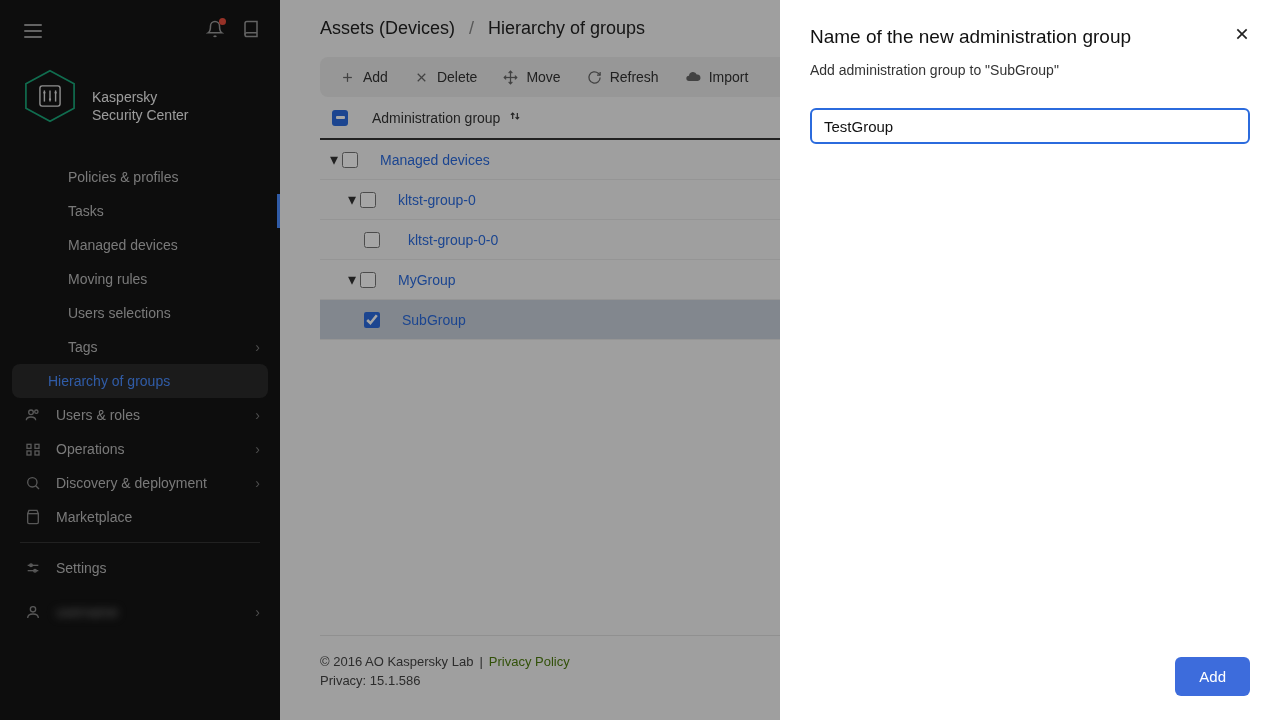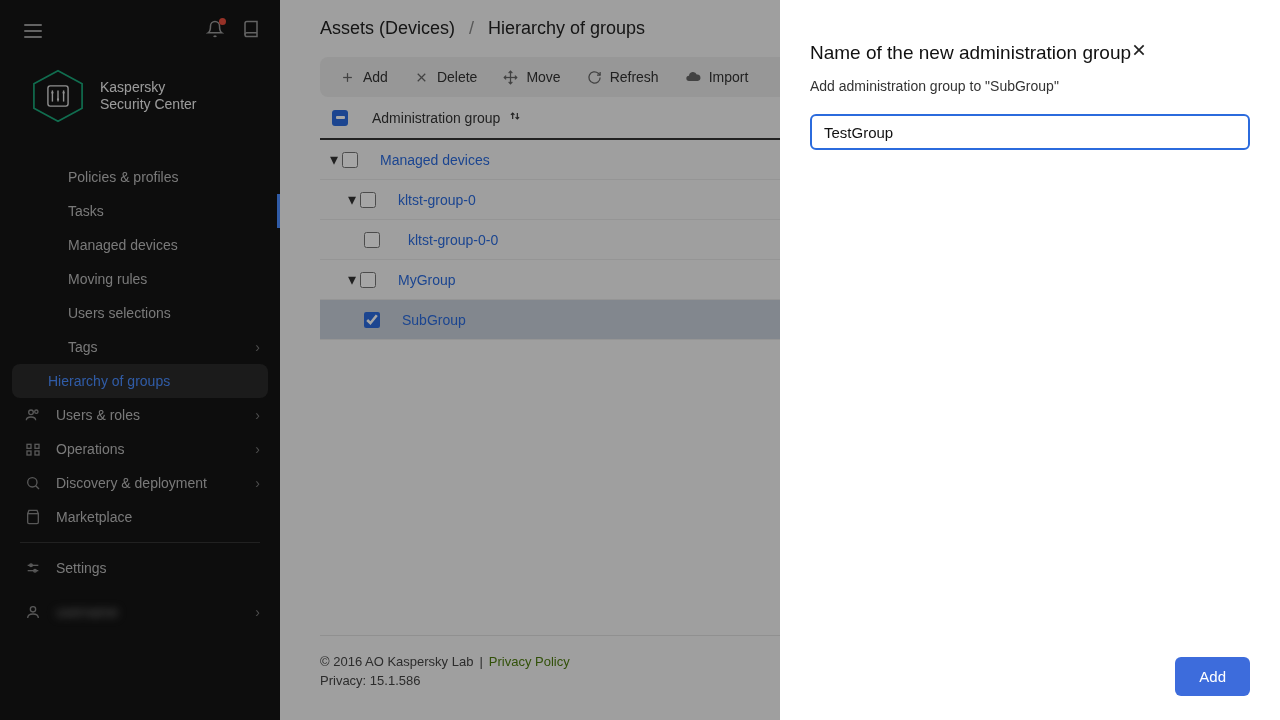--- a/index.html
+++ b/index.html
@@ -7,21 +7,21 @@
 
 
 .sidebar { width: 280px; background: #141414; color: #ccc; display: flex; flex-direction: column; height: 720px; }
 .sidebar-top { display: flex; align-items: center; justify-content: space-between; padding: 20px 20px 12px 24px; }
 .hamburger { display: flex; flex-direction: column; gap: 4px; cursor: pointer; }
 .hamburger span { width: 18px; height: 2px; background: #999; border-radius: 1px; }
 .top-icons { display: flex; gap: 18px; align-items: center; }
 .icon-btn { color: #999; cursor: pointer; position: relative; }
 .notif-dot { position: absolute; top: -2px; right: -2px; width: 7px; height: 7px; background: #e74c3c; border-radius: 50%; }
 
-.logo-block { display: flex; align-items: center; gap: 14px; padding: 14px 30px 24px; }
+.logo-block { display: flex; align-items: flex-end; gap: 14px; padding: 14px 22px 24px; }
 .logo-hex { width: 56px; height: 56px; position: relative; }
 .logo-hex svg { width: 56px; height: 56px; }
 .logo-text { color: #eee; font-size: 14px; line-height: 1.25; font-weight: 500; }
 
 .nav { flex: 1; overflow-y: auto; padding-top: 12px; }
 .nav-item { display: flex; align-items: center; gap: 14px; padding: 9px 20px 9px 24px; color: #bbb; font-size: 14px; cursor: pointer; position: relative; }
 .nav-item.sub { padding-left: 68px; }
 .nav-item.active { background: #2a2a2a; color: #4a8dff; border-radius: 8px; margin: 0 12px; padding-left: 36px; }
 .nav-icon { width: 18px; display: flex; justify-content: center; color: #888; }
 .nav-chevron { margin-left: auto; color: #777; }
@@ -55,25 +55,25 @@
 .indet-box span { width: 9px; height: 2.5px; background: white; border-radius: 1px; }
 
 .footer { border-top: 1px solid #ddd; margin-top: auto; padding: 18px 0 24px; font-size: 13px; color: #444; }
 .footer .line1 { display: flex; gap: 6px; align-items: center; }
 .footer a { color: #4d7c0f; text-decoration: none; }
 .footer .ver { margin-top: 4px; color: #444; }
 
 
 .overlay { position: absolute; inset: 0; background: rgba(0,0,0,0.35); pointer-events: none; }
 .panel { position: absolute; top: 0; right: 0; width: 500px; height: 720px; background: #fff; display: flex; flex-direction: column; padding: 26px 30px 24px; pointer-events: auto; }
-.panel-head { display: flex; align-items: flex-start; margin-top: 16px; }
+.panel-head { display: flex; justify-content: space-between; align-items: flex-start; }
 .panel-title { font-size: 19px; color: #111; font-weight: 500; }
 .panel-close { cursor: pointer; color: #222; font-size: 16px; }
 .panel-sub { font-size: 14px; color: #333; margin-top: 14px; }
-.panel-input { margin-top: 20px; width: 100%; height: 36px; border: 2px solid #2b6bdd; border-radius: 6px; padding: 0 12px; font-size: 15px; color: #111; outline: none; }
+.panel-input { margin-top: 30px; width: 100%; height: 36px; border: 2px solid #2b6bdd; border-radius: 6px; padding: 0 12px; font-size: 15px; color: #111; outline: none; }
 .panel-input::selection { background: #cfe0ff; }
 .panel-footer { margin-top: auto; display: flex; justify-content: flex-end; }
 .add-btn { background: #3d6cdc; color: #fff; border: none; border-radius: 6px; padding: 11px 24px; font-size: 15px; cursor: pointer; }
 
 .blurred-user { filter: blur(4px); color: #888; }
 </style>
 </head>
 <body>
 
 <div class="sidebar">

